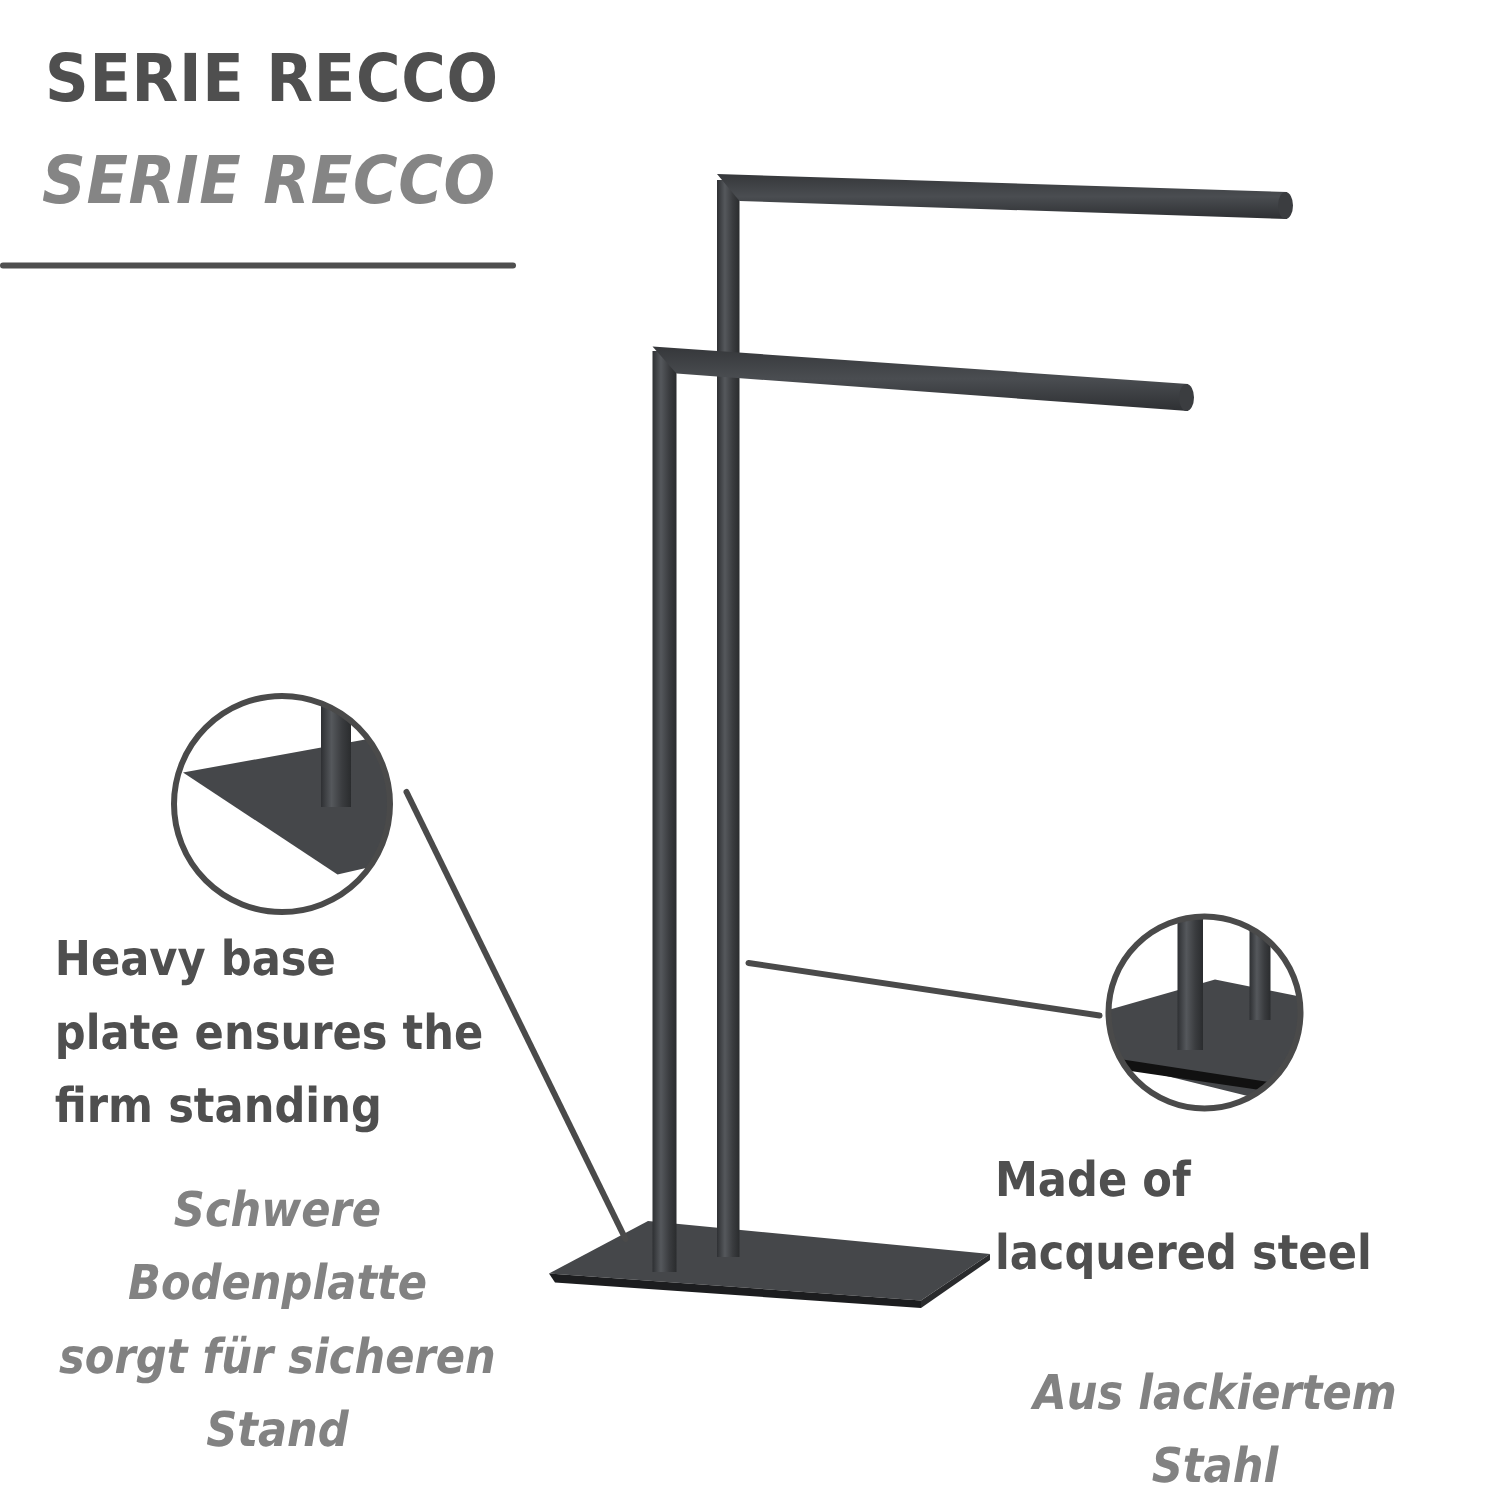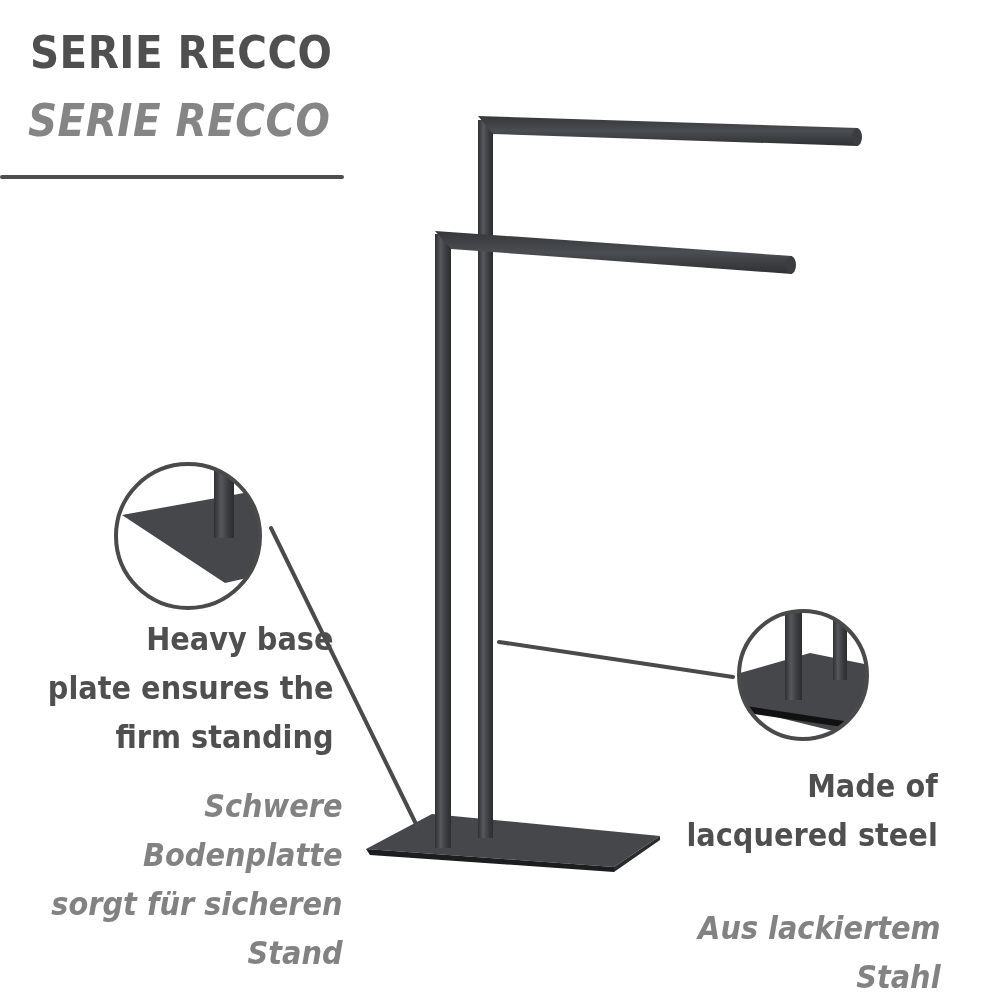--- a/index.html
+++ b/index.html
@@ -1,22 +1,22 @@
 <!DOCTYPE html>
 <html><head>
 <meta charset="utf-8">
 <style>
   html,body{margin:0;padding:0;background:#fff;}
   body{width:1000px;height:1000px;position:relative;overflow:hidden;font-family:"DejaVu Sans","Liberation Sans",sans-serif;}
   .abs{position:absolute;}
   .title-en{left:30px;top:28px;font-size:44px;font-weight:bold;color:#4f4f4f;letter-spacing:0.5px;line-height:50px;white-space:nowrap;transform:scaleX(0.92);transform-origin:left top;}
   .title-de{left:28px;top:96px;font-size:44px;font-weight:bold;font-style:italic;color:#858585;letter-spacing:0.5px;line-height:50px;white-space:nowrap;transform:scaleX(0.92);transform-origin:left top;}
   .rule{left:0;top:175px;width:344px;height:4px;background:#4f4f4f;border-radius:2px;}
-  .cap{text-align:right;font-weight:bold;color:#4f4f4f;font-size:32px;line-height:49px;white-space:nowrap;}
-  .cap-de{text-align:right;font-weight:bold;font-style:italic;color:#828282;font-size:32px;line-height:49px;white-space:nowrap;}
+  .cap{text-align:left;font-weight:bold;color:#4f4f4f;font-size:32px;line-height:49px;white-space:nowrap;}
+  .cap-de{text-align:center;font-weight:bold;font-style:italic;color:#828282;font-size:32px;line-height:49px;white-space:nowrap;}
   .cap-line{display:block;transform:scaleX(0.9);}
   svg{position:absolute;left:0;top:0;}
 </style>
 </head>
 <body>
 
 <svg width="1000" height="1000" viewBox="0 0 1000 1000">
   <defs>
     <linearGradient id="pole" x1="0" x2="1" y1="0" y2="0">
       <stop offset="0" stop-color="#2e3033"></stop>

